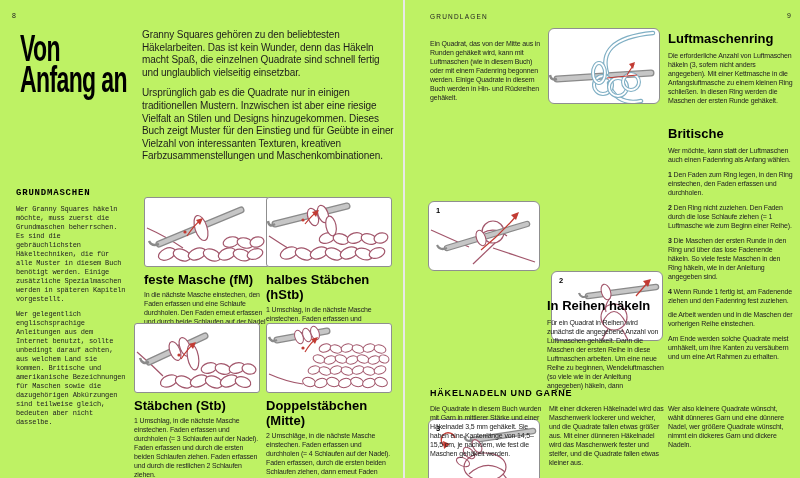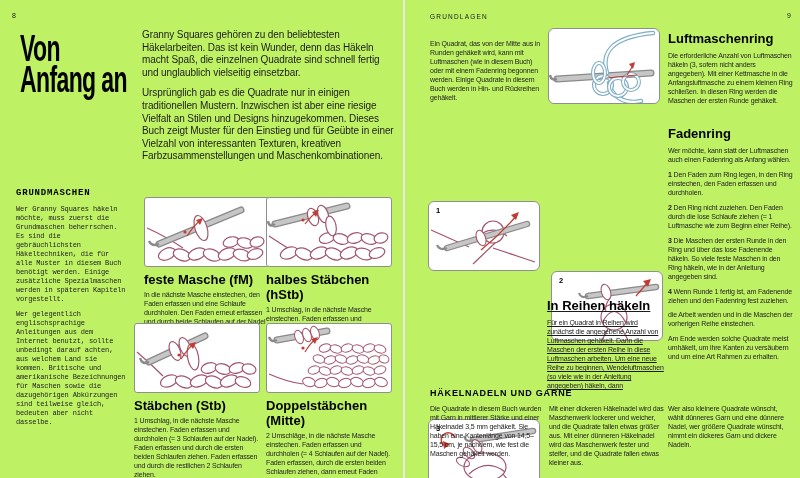--- a/index.html
+++ b/index.html
@@ -306,31 +306,31 @@
         <path d="M40,54 Q58,38 76,52"></path>
         <path d="M38,59 L32,68"></path>
         <path d="M74,54 L82,64"></path>
       </g>
       <path d="M26,18 a7,7 0 1 0 -10,8" stroke="#c23b33" stroke-width="1.3" fill="none"></path>
       <polygon points="15,29 14,21 21,24" fill="#c23b33"></polygon>
     </svg>
   </div>
 
   <div class="abs" style="left:668px; top:126px; width:125px;">
-    <h4 class="h-sub">Fadenring</h4>
+    <h4 class="h-sub">Britische</h4>
     <div class="body-s" style="margin-top:5px;">
       <p>Wer möchte, kann statt der Luftmaschen auch einen Fadenring als Anfang wählen.</p>
       <p class="step"><span class="step-num">1</span> <span>Den Faden zum Ring legen, in den Ring einstechen, den Faden erfassen und durchholen.</span></p>
       <p class="step"><span class="step-num">2</span> <span>Den Ring nicht zuziehen. Den Faden durch die lose Schlaufe ziehen (= 1 Luftmasche wie zum Beginn einer Reihe).</span></p>
       <p class="step"><span class="step-num">3</span> <span>Die Maschen der ersten Runde in den Ring und über das lose Fadenende häkeln. So viele feste Maschen in den Ring häkeln, wie in der Anleitung angegeben sind.</span></p>
       <p class="step"><span class="step-num">4</span> <span>Wenn Runde 1 fertig ist, am Fadenende ziehen und den Fadenring fest zuziehen.</span></p>
     </div>
   </div>
 
-  <div class="abs" style="left:547px; top:298px; width:118px;text-decoration:underline;">
+  <div class="abs" style="left:547px; top:298px; width:118px;">
     <h4 class="h-sub">In Reihen häkeln</h4>
     <div class="body-s" style="margin-top:5px;">
       <p>Für ein Quadrat in Reihen wird zunächst die angegebene Anzahl von Luftmaschen gehäkelt. Dann die Maschen der ersten Reihe in diese Luftmaschen arbeiten. Um eine neue Reihe zu beginnen, Wendeluftmaschen (so viele wie in der Anleitung angegeben) häkeln, dann</p>
     </div>
   </div>
   <div class="abs body-s" style="left:668px; top:310px; width:125px;">
     <p>die Arbeit wenden und in die Maschen der vorherigen Reihe einstechen.</p>
     <p>Am Ende werden solche Quadrate meist umhäkelt, um ihre Kanten zu versäubern und um eine Art Rahmen zu erhalten.</p>
   </div>
 

